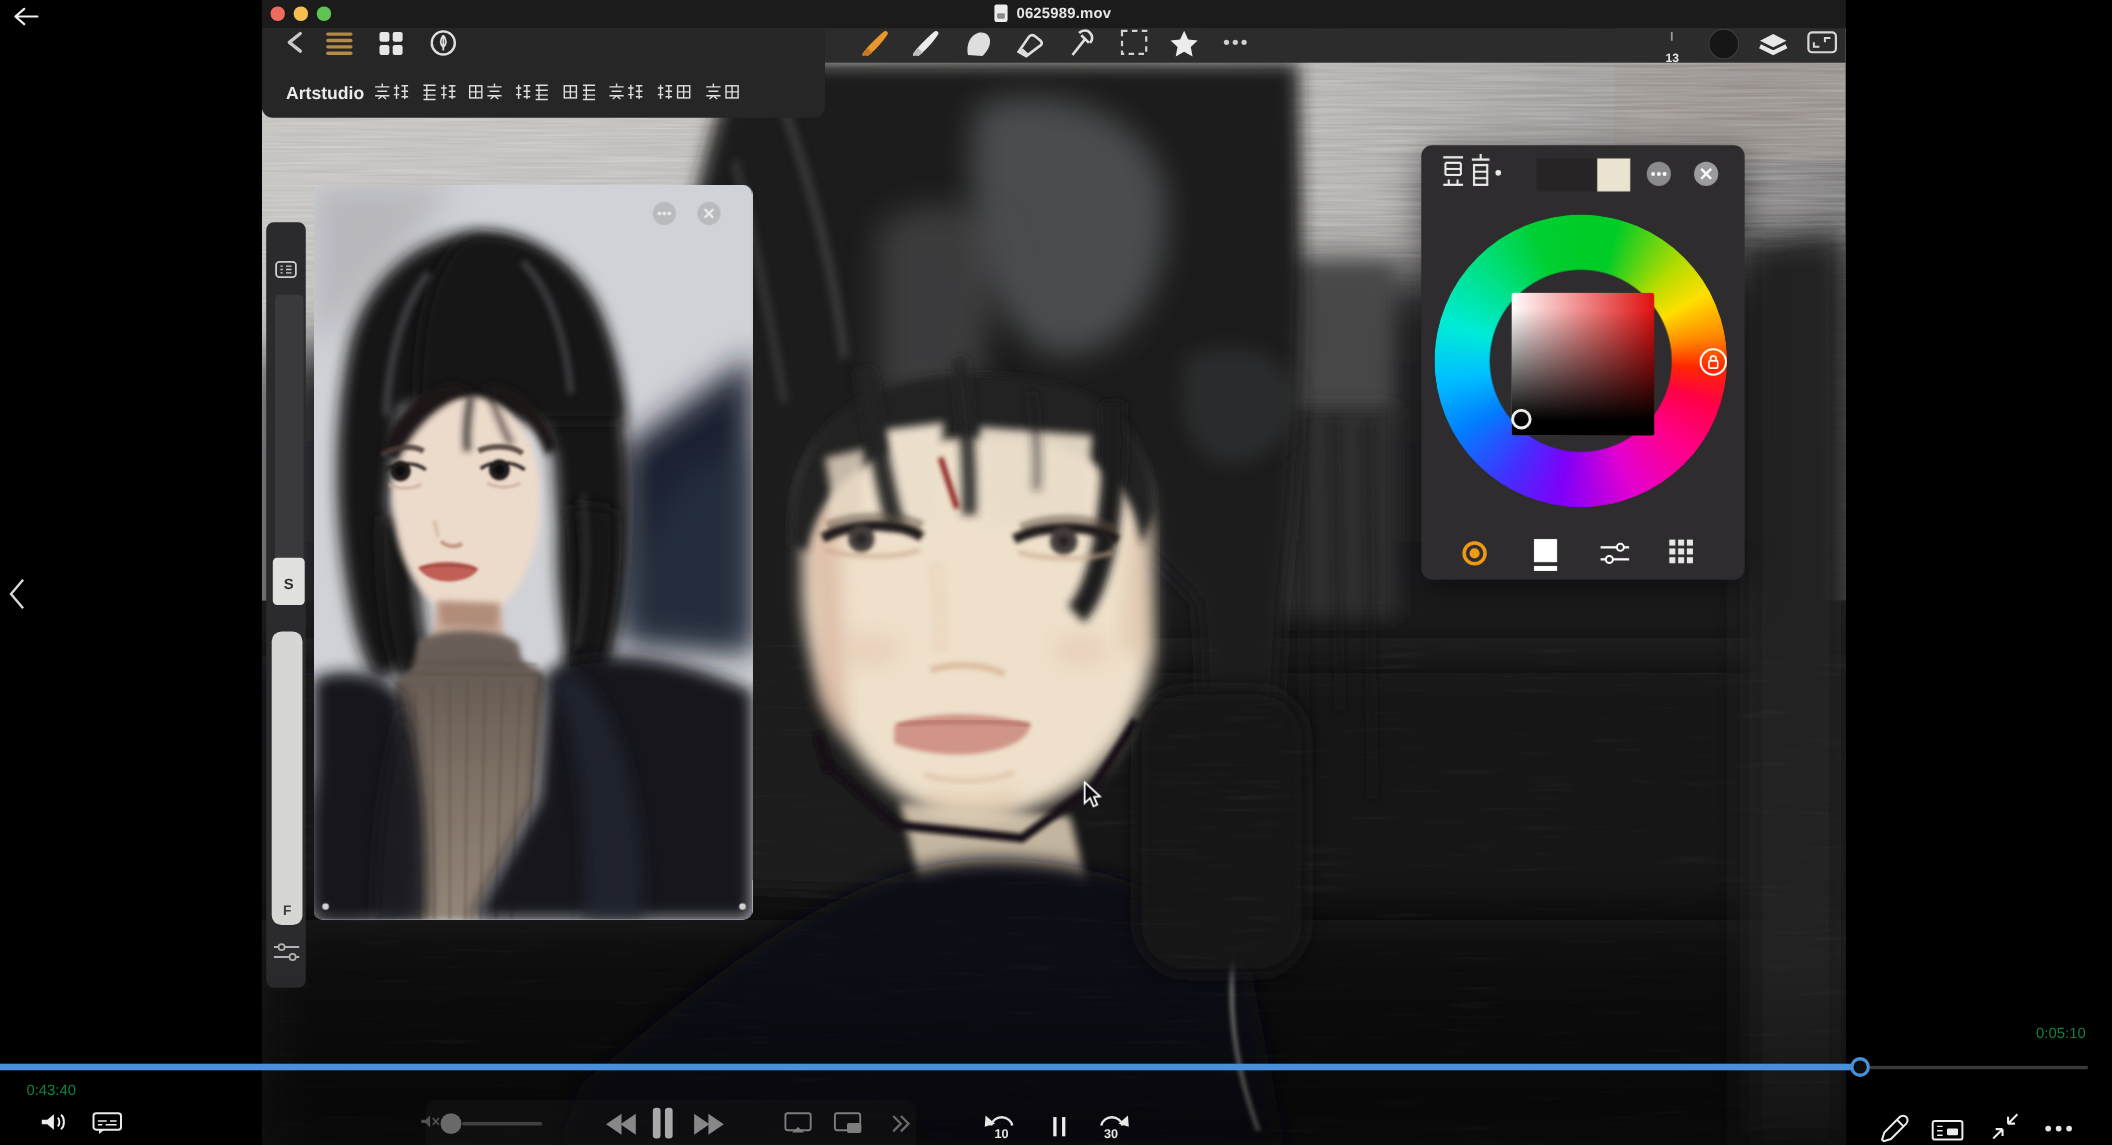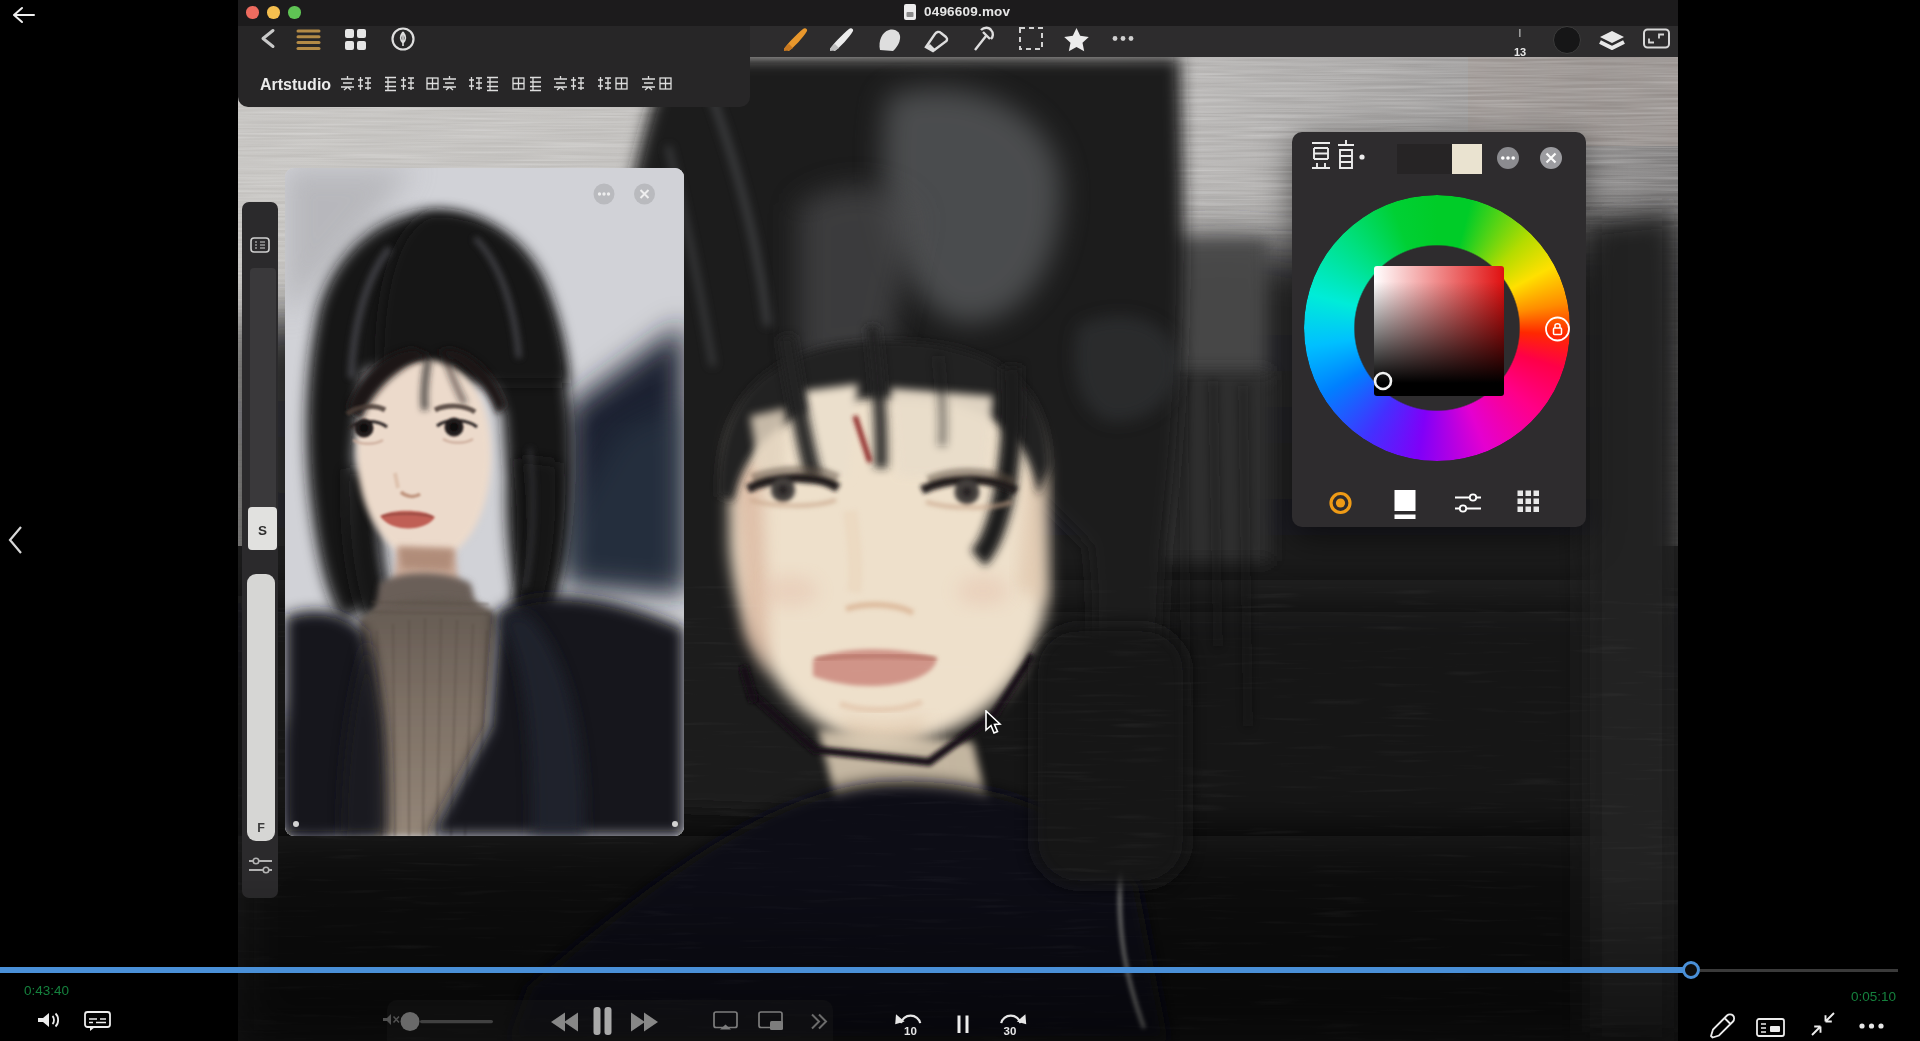--- a/index.html
+++ b/index.html
@@ -137,21 +137,21 @@
       <rect x="0" y="560" width="1440" height="455" fill="#fff" opacity="0.16" filter="url(#texd)"></rect>
     </svg>
     <div id="titlebar">
       <div class="tl" style="left:8px;background:#ee6b5f"></div>
       <div class="tl" style="left:29px;background:#f5bf4f"></div>
       <div class="tl" style="left:50px;background:#5fc454"></div>
       <svg class="abs" style="left:664px;top:3px" width="16" height="20" viewBox="0 0 16 20">
         <rect x="2" y="1" width="12" height="16" rx="2" fill="#ececec"></rect>
         <rect x="4.5" y="9" width="7" height="5" rx="1" fill="#8a8a8a"></rect>
       </svg>
-      <div class="abs" style="left:686px;top:4px;color:#e6e6e6;font-size:13.5px;font-weight:bold;letter-spacing:.2px">0496609.mov</div>
+      <div class="abs" style="left:686px;top:4px;color:#e6e6e6;font-size:13.5px;font-weight:bold;letter-spacing:.2px">0625989.mov</div>
     </div>
     <div id="toolbar"></div>
     <div id="menupanel"></div>
     <svg class="abs" style="left:0;top:26px" width="1440" height="31" viewBox="0 0 1440 31">
       <path d="M35,4.5 L25,12.5 L35,20.5" stroke="#c9c9c9" stroke-width="3" fill="none" stroke-linecap="round" stroke-linejoin="round"></path>
       <g stroke="#b38a46" stroke-width="3" stroke-linecap="round">
         <path d="M60,5 L81,5"></path>
           <path d="M60,10.8 L81,10.8"></path>
           <path d="M60,16.6 L81,16.6"></path>
           <path d="M60,22.4 L81,22.4"></path>
@@ -383,21 +383,21 @@
     <svg class="abs" style="left:10px;top:4px" width="28" height="22" viewBox="0 0 28 22">
       <path d="M4,11 L24,11 M4,11 L12,4 M4,11 L12,18" stroke="#f0f0f0" stroke-width="2" fill="none" stroke-linecap="round"></path>
     </svg>
     <svg class="abs" style="left:6px;top:524px" width="20" height="32" viewBox="0 0 20 32">
       <path d="M15,3 L4,16 L15,29" stroke="#d8d8d8" stroke-width="2.2" fill="none"></path>
     </svg>
     <div class="abs" style="left:0;top:967px;width:1684px;height:6px;background:#4a90d8"></div>
     <div class="abs" style="left:1700px;top:969px;width:198px;height:3px;background:#3a3a3a"></div>
     <div class="abs" style="left:1682px;top:961px;width:18px;height:18px;border-radius:50%;border:3px solid #4a90d8;background:#0d0d0d"></div>
     <div class="abs t" style="left:24px;top:983px">0:43:40</div>
-    <div class="abs t" style="left:1851px;top:989px">0:05:10</div>
+    <div class="abs t" style="left:1851px;top:932px">0:05:10</div>
     <div class="abs" style="left:387px;top:1000px;width:446px;height:41px;background:rgba(24,24,24,.42);border-radius:10px 10px 0 0"></div>
     <svg class="abs" style="left:0;top:1000px" width="1920" height="41" viewBox="0 0 1920 41">
 
       <g transform="translate(38,14)">
         <path d="M0,4 L5,4 L11,-1 L11,13 L5,8 L0,8 Z" fill="#ececec"></path>
         <path d="M14.5,2 C16.5,4 16.5,8 14.5,10 M17.5,-0.5 C21,2.5 21,9.5 17.5,12.5" stroke="#ececec" stroke-width="1.8" fill="none"></path>
       </g>
 
       <g transform="translate(85,14)">
         <rect x="0" y="-2" width="25" height="15" rx="2.5" fill="none" stroke="#ececec" stroke-width="1.8"></rect>

